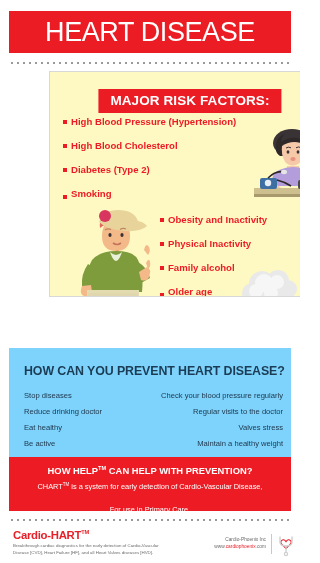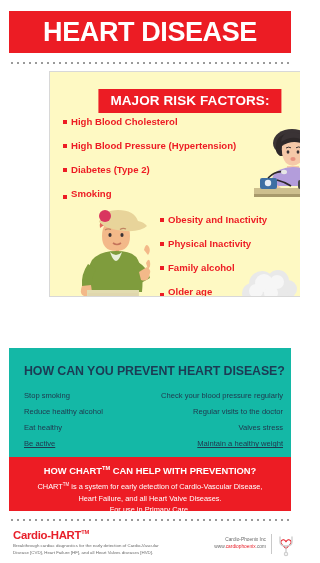--- a/index.html
+++ b/index.html
@@ -13,21 +13,21 @@
 
   
   .header-band {
     position:absolute; left:9px; top:11px; width:282px; height:42px;
     background:#ec1c24;
     display:flex; align-items:center; justify-content:center;
   }
   .header-title {
     color:#ffffff;
     font-size:27px;
-    font-weight:bold;
+    font-weight:normal;
     letter-spacing:-0.4px;
     line-height:1;
     white-space:nowrap;
   }
 
   
   .dotted-rule {
     position:absolute; left:9px; width:282px; height:2px;
     background-image:radial-gradient(circle, #9a9a9a 0.9px, transparent 1px);
     background-size:6px 2px;
@@ -72,36 +72,36 @@
   }
 
   
   .illus-bp { position:absolute; right:4px; top:56px; width:80px; height:72px; }
   .illus-man { position:absolute; left:22px; top:128px; width:86px; height:128px; }
   .illus-cig { position:absolute; right:4px; top:196px; width:90px; height:62px; }
 
   
   .prevent-panel {
     position:absolute; left:9px; top:348px; width:282px; height:114px;
-    background:#14b8a6;
+    background:#7dd3fc;
   }
   .prevent-title {
     position:absolute; left:15px; top:16px;
     color:#1c3b54; font-size:12.4px; font-weight:bold; letter-spacing:-0.1px;
     white-space:nowrap;
   }
   .prevent-cols { position:absolute; left:15px; top:44px; right:8px; display:flex; }
   .prevent-col { list-style:none; }
   .prevent-col-1 { width:112px; }
   .prevent-col-2 { flex:1;text-align:right; }
   .prevent-item {
     color:#20394f; font-size:7.6px; line-height:1;
     margin-bottom:8.5px; white-space:nowrap;
   }
-  .prevent-item:last-child { margin-bottom:0;text-decoration:underline; }
+  .prevent-item:last-child { margin-bottom:0; }
 
   
   .chart-panel {
     position:absolute; left:9px; top:457px; width:282px; height:54px;
     background:#ed1c24;
     text-align:center;
   }
   .chart-title {
     color:#fff; font-size:9.4px; font-weight:bold; margin-top:8px; white-space:nowrap;
   }
@@ -169,25 +169,25 @@
       <rect x="14" y="50" width="17" height="11" rx="2" fill="#3e6fa3"></rect>
       <circle cx="22" cy="55" r="3.2" fill="#e8eef5"></circle>
       <path d="M22 50 q8 -8 16 -6" stroke="#2e2829" stroke-width="1.6" fill="none"></path>
       <path d="M31 52 q8 2 14 6" stroke="#2e2829" stroke-width="1.6" fill="none"></path>
       <ellipse cx="38" cy="44" rx="3" ry="2.2" fill="#e6e6e6"></ellipse>
     </svg>
 
     <ul class="rf-list rf-list-a">
       <li class="rf-item">
         <span class="rf-bullet"></span>
+        <span>High Blood Pressure (Hypertension)</span>
+      </li>
+      <li class="rf-item">
+        <span class="rf-bullet"></span>
         <span>High Blood Cholesterol</span>
-      </li>
-      <li class="rf-item">
-        <span class="rf-bullet"></span>
-        <span>High Blood Pressure (Hypertension)</span>
       </li>
       <li class="rf-item">
         <span class="rf-bullet"></span>
         <span>Diabetes (Type 2)</span>
       </li>
       <li class="rf-item">
         <span class="rf-bullet"></span>
         <span>Smoking</span>
       </li>
     </ul>
@@ -265,41 +265,41 @@
         <ellipse cx="15" cy="46" rx="1.6" ry="2.4" fill="#f8c05a"></ellipse>
       </g>
     </svg>
 
   </div>
 
   <div class="prevent-panel">
     <div class="prevent-title">HOW CAN YOU PREVENT HEART DISEASE?</div>
     <div class="prevent-cols">
       <ul class="prevent-col prevent-col-1">
-        <li class="prevent-item">Stop smoking</li>
-        <li class="prevent-item">Reduce healthy alcohol</li>
+        <li class="prevent-item">Stop diseases</li>
+        <li class="prevent-item">Reduce drinking doctor</li>
         <li class="prevent-item">Eat healthy</li>
         <li class="prevent-item">Be active</li>
       </ul>
       <ul class="prevent-col prevent-col-2">
         <li class="prevent-item">Check your blood pressure regularly</li>
         <li class="prevent-item">Regular visits to the doctor</li>
         <li class="prevent-item">Valves stress</li>
         <li class="prevent-item">Maintain a healthy weight</li>
       </ul>
     </div>
   </div>
 
   <div class="chart-panel">
     <div class="chart-title">
-      <span>HOW CHART</span><sup>TM</sup><span> CAN HELP WITH PREVENTION?</span>
+      <span>HOW HELP</span><sup>TM</sup><span> CAN HELP WITH PREVENTION?</span>
     </div>
     <div class="chart-body">
       <span>CHART</span><sup>TM</sup><span> is a system for early detection of Cardio-Vascular Disease,</span><br>
-      <span>Heart Failure, and all Heart Valve Diseases.</span><br>
+      <br>
       <span>For use in Primary Care.</span>
     </div>
   </div>
 
   <div class="dotted-rule rule-bottom"></div>
 
   <div class="footer">
     <div class="brand-name">
       <span>Cardio-HART</span><sup>TM</sup>
     </div>

